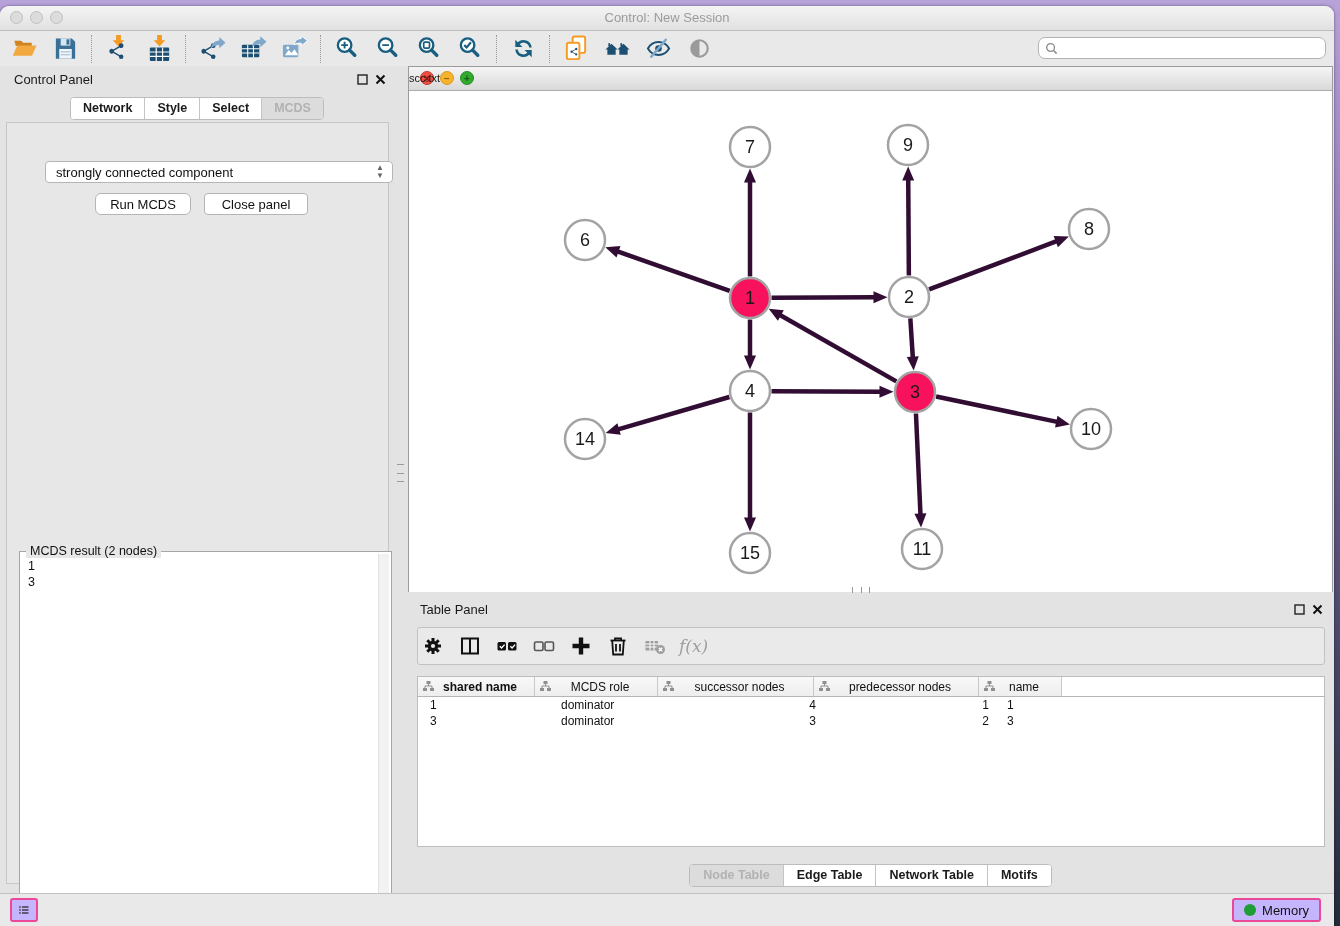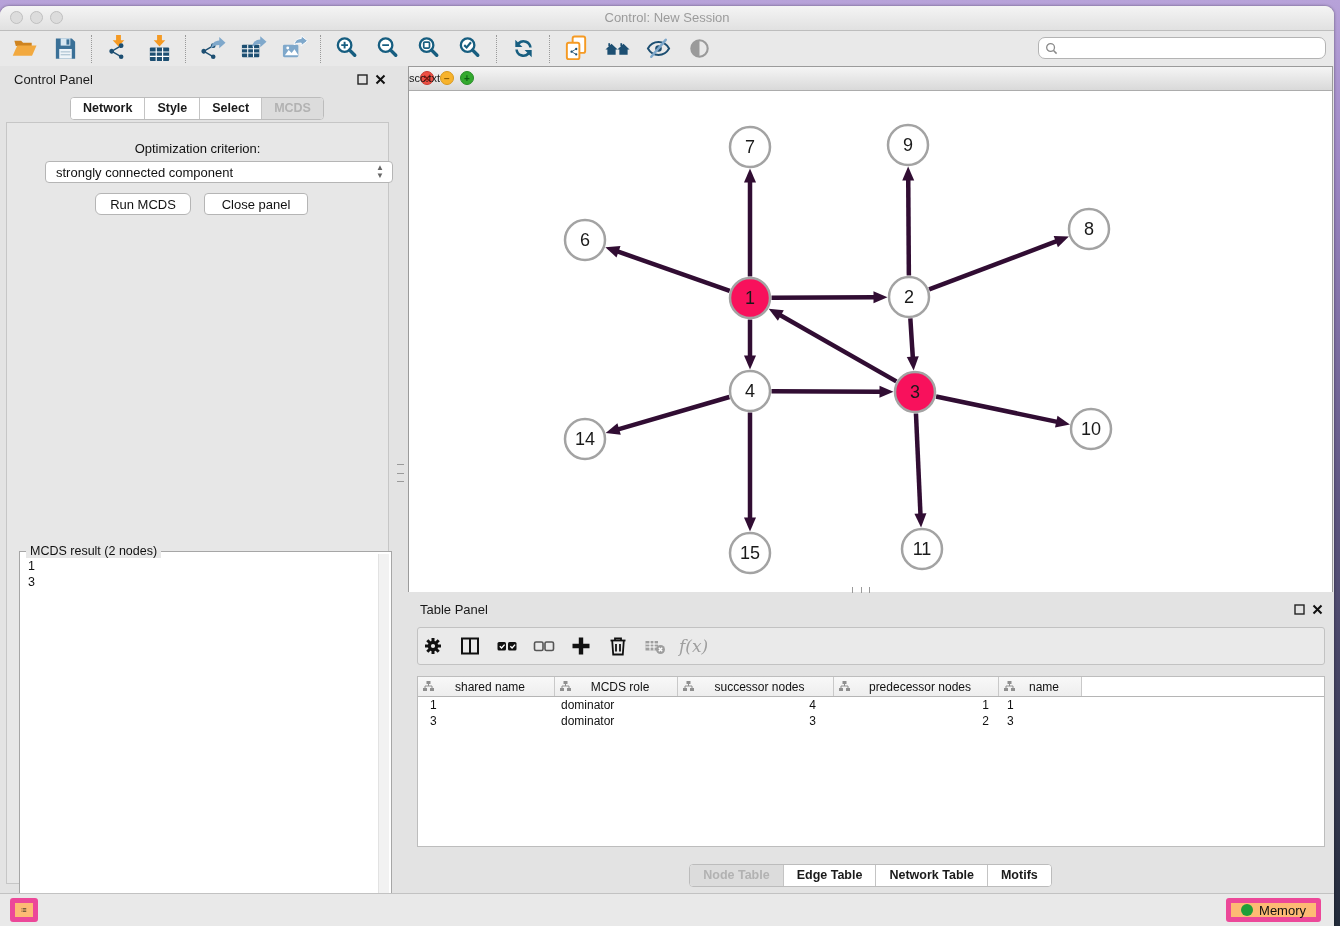--- a/index.html
+++ b/index.html
@@ -77,21 +77,21 @@
   .th{display:flex;align-items:center;background:linear-gradient(#f8f8f8,#eeeeee);border-right:1px solid #c9c9c9;
     font-size:12px;color:#111;box-sizing:border-box;cursor:pointer;}
   .th .thlabel{flex:1;text-align:center;padding-right:8px;}
   .th svg{margin-left:5px;flex:0 0 auto;}
   .tr{display:flex;height:16px;}
   .td{font-size:12px;color:#111;line-height:16px;box-sizing:border-box;white-space:nowrap;overflow:hidden;}
   #tp-tabs{position:absolute;left:0;right:0;top:268px;display:flex;justify-content:center;}
   .seg2{padding:3px 13px;font-size:12.5px;font-weight:bold;line-height:15px;}
   
   .statusbar{position:absolute;left:0;right:0;bottom:0;height:32px;background:#e9e9e9;border-top:1px solid #c2c2c2;}
-  .sb-btn{position:absolute;top:4px;height:24px;background:#fdba74;border:5px solid #ec4899;border-radius:3px;
+  .sb-btn{position:absolute;top:4px;height:24px;background:#c4b5fd;border:2px solid #ec4899;border-radius:3px;
     display:flex;align-items:center;justify-content:center;cursor:pointer;font-size:13px;color:#111;
     font-family:"Liberation Sans",sans-serif;}
   #sb-list{left:10px;width:28px;}
   #sb-memory{right:13px;padding:0 10px;}
   .mem-dot{width:12px;height:12px;border-radius:50%;background:#1f9e38;margin-right:6px;}
 </style>
 </head>
 <body>
 
 <div id="desktop">
@@ -276,21 +276,20 @@
       </div>
       <div id="cp-tabs">
             <div class="seg-group" id="cp-tabs-group">
               <div class="seg">Network</div>
               <div class="seg">Style</div>
               <div class="seg">Select</div>
               <div class="seg active">MCDS</div>
             </div>
           </div>
       <div id="cp-body">
-        <div id="cp-opt-label">Optimization criterion:</div>
         <div id="cp-select">
           <span>strongly connected component</span>
           <span class="updown">▲<br>▼</span>
         </div>
         <button class="cp-btn" id="btn-run">Run MCDS</button>
         <button class="cp-btn" id="btn-close">Close panel</button>
         <div id="cp-fieldset">
           <div id="cp-legend">MCDS result (2 nodes)</div>
           <div id="result-lines">
                 <div>1</div>
@@ -447,21 +446,21 @@
                   <line x1="10" y1="6" x2="10" y2="15.5"></line>
                 </g>
             <circle cx="16.5" cy="14.5" r="4.5" fill="#9e9e9e"></circle>
             <path d="M14.8 12.8l3.4 3.4M18.2 12.8l-3.4 3.4" stroke="#fff" stroke-width="1.4"></path>
           </svg>
         </button>
         <span class="fx-label">f(x)</span>
       </div>
       <div id="tp-table">
         <div id="col-row">
-              <div class="th" style="width: 137px;">
+              <div class="th" style="width: 117px; font-weight: bold;">
                 <svg width="11" height="11" viewBox="0 0 11 11">
                   <g fill="#8f8f8f">
                     <rect x="3.5" y="0" width="4" height="3"></rect>
                     <rect x="0" y="7" width="4" height="3"></rect>
                     <rect x="7" y="7" width="4" height="3"></rect>
                   </g>
                   <path d="M5.5 3v2M2 7V5h7v2" stroke="#8f8f8f" fill="none"></path>
                 </svg>
                 <span class="thlabel">shared name</span>
               </div>

